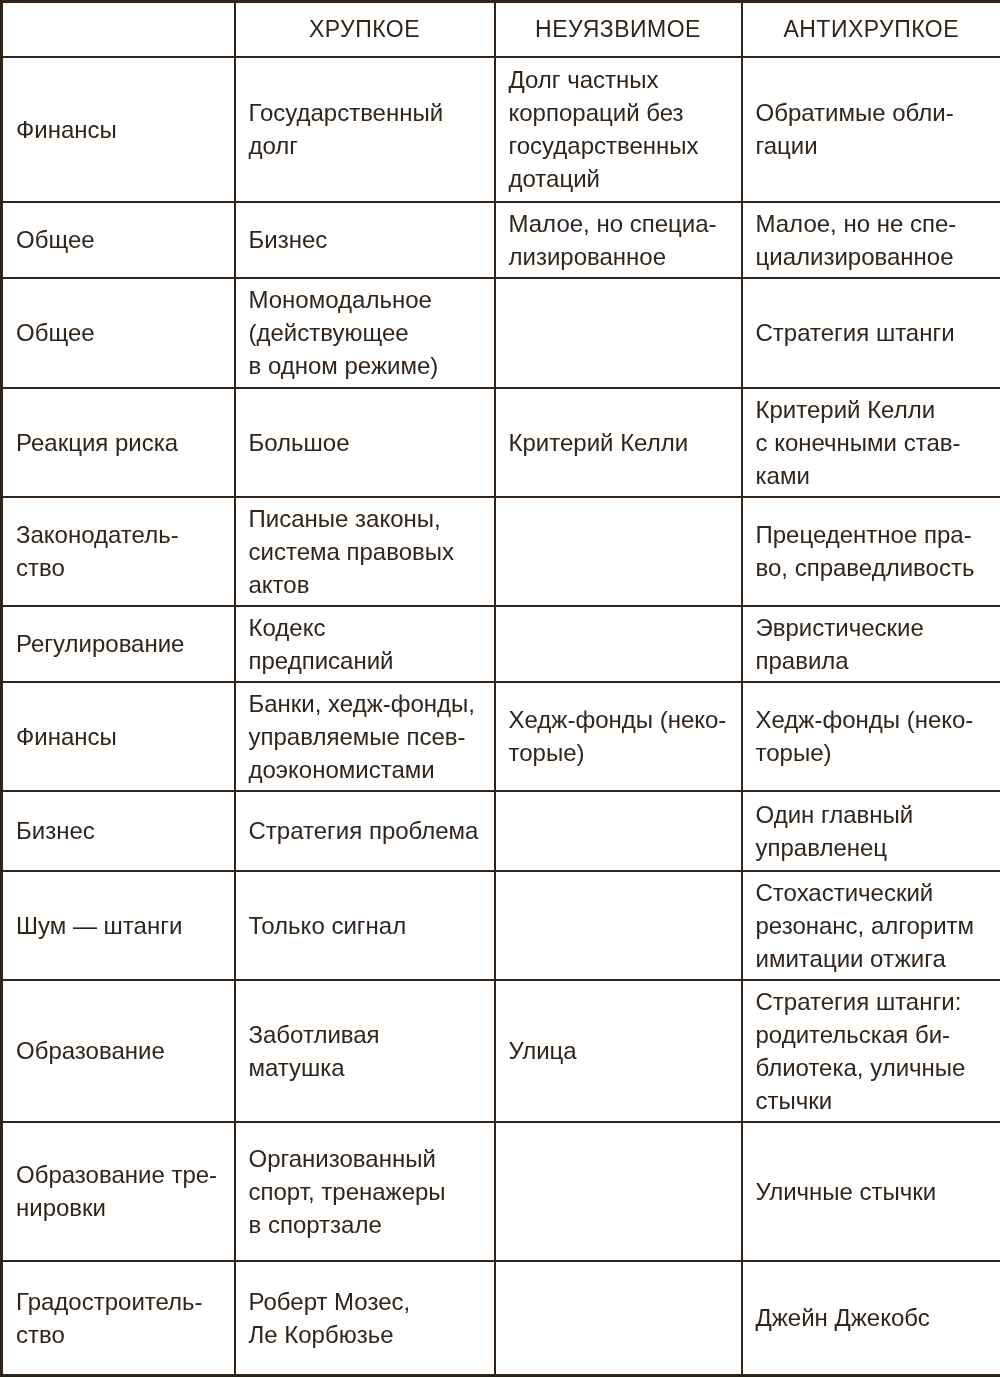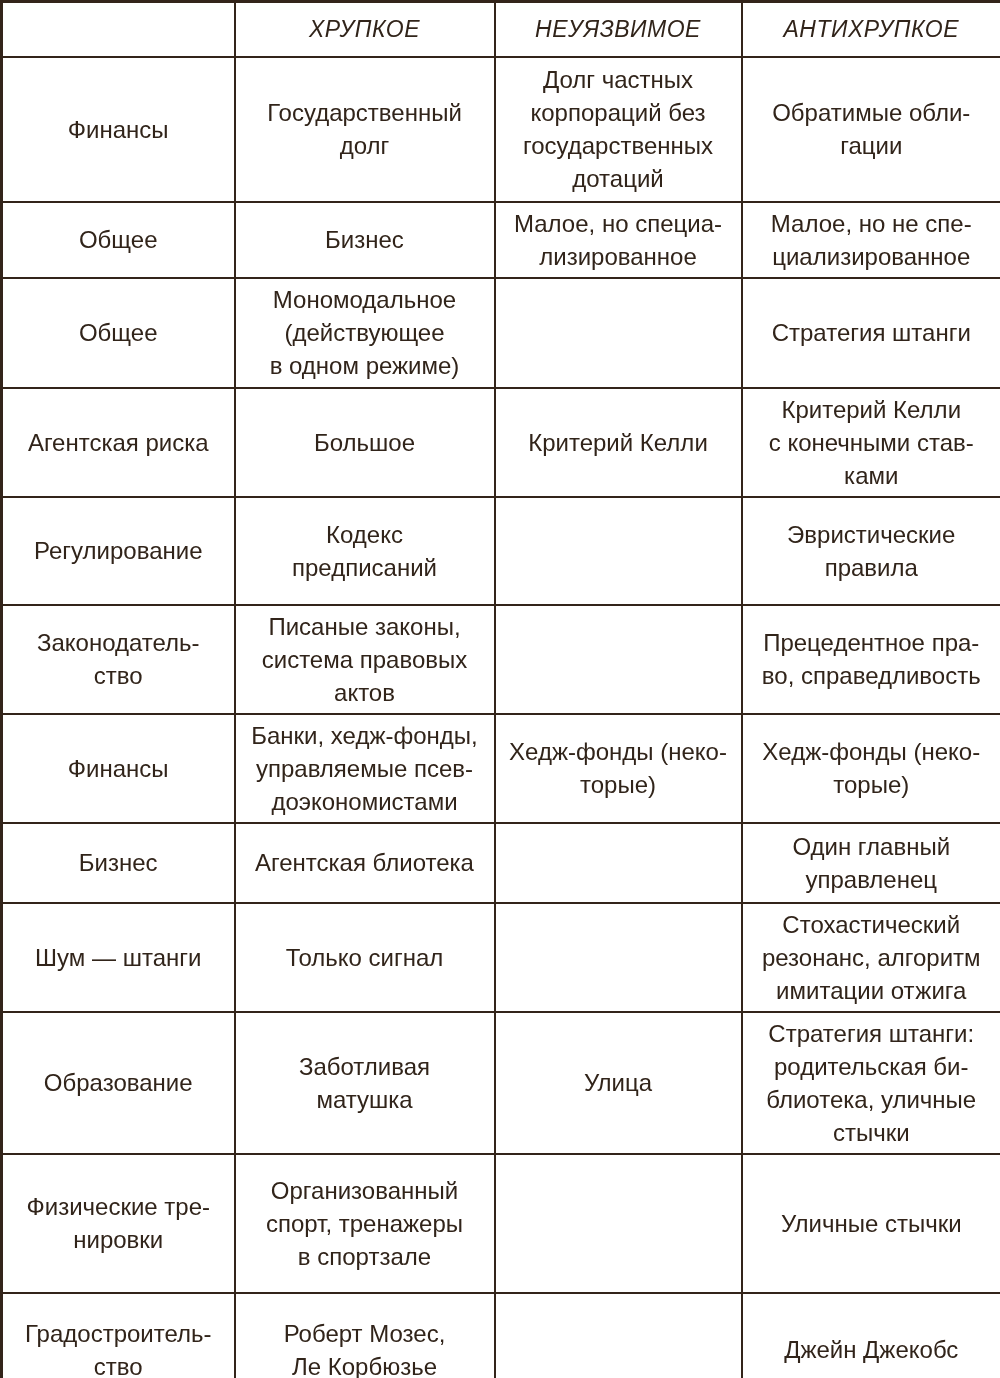--- a/index.html
+++ b/index.html
@@ -25,42 +25,41 @@
   table.comparison th {
     border: 2px solid #33241a;
     vertical-align: middle;
     box-sizing: border-box;
     padding: 4px 13px;
     font-size: 24px;
     line-height: 33px;
     font-weight: normal;
     white-space: pre-line;
     overflow: hidden;
-    text-align: center;
   }
   
   table.comparison {
     border: 3px solid #33241a;
   }
   table.comparison thead th {
     text-align: center;
     font-size: 23px;
     line-height: 26px;
     letter-spacing: 0.5px;
     white-space: nowrap;
   }
   table.comparison td.category {
   }
   
   col.c1 { width: 233px; }
   col.c2 { width: 260px; }
   col.c3 { width: 247px; }
   col.c4 { width: 260px; }
   
-  thead tr          { height: 55px; font-style: italic;  }
+  thead tr          { height: 55px;  }
   tbody tr:nth-child(1)  { height: 145px; }
   tbody tr:nth-child(2)  { height: 72px;  }
   tbody tr:nth-child(3)  { height: 110px; }
   tbody tr:nth-child(4)  { height: 103px; }
   tbody tr:nth-child(5)  { height: 108px; }
   tbody tr:nth-child(6)  { height: 75px;  }
   tbody tr:nth-child(7)  { height: 104px; }
   tbody tr:nth-child(8)  { height: 80px;  }
   tbody tr:nth-child(9)  { height: 103px; }
   tbody tr:nth-child(10) { height: 83px;  }
@@ -109,58 +108,58 @@
       </tr>
       <tr>
         <td class="category">Общее</td>
         <td>Мономодальное
 (действующее
 в одном режиме)</td>
         <td></td>
         <td>Стратегия штанги</td>
       </tr>
       <tr>
-        <td class="category">Агентская риска</td>
+        <td class="category">Реакция риска</td>
         <td>Большое</td>
         <td>Критерий Келли</td>
         <td>Критерий Келли
 с конечными став-
 ками</td>
-      </tr>
-      <tr>
-        <td class="category">Регулирование</td>
-        <td>Кодекс
-предписаний</td>
-        <td></td>
-        <td>Эвристические
-правила</td>
       </tr>
       <tr>
         <td class="category">Законодатель-
 ство</td>
         <td>Писаные законы,
 система правовых
 актов</td>
         <td></td>
         <td>Прецедентное пра-
 во, справедливость</td>
+      </tr>
+      <tr>
+        <td class="category">Регулирование</td>
+        <td>Кодекс
+предписаний</td>
+        <td></td>
+        <td>Эвристические
+правила</td>
       </tr>
       <tr>
         <td class="category">Финансы</td>
         <td>Банки, хедж-фонды,
 управляемые псев-
 доэкономистами</td>
         <td>Хедж-фонды (неко-
 торые)</td>
         <td>Хедж-фонды (неко-
 торые)</td>
       </tr>
       <tr>
         <td class="category">Бизнес</td>
-        <td>Агентская блиотека</td>
+        <td>Стратегия проблема</td>
         <td></td>
         <td>Один главный
 управленец</td>
       </tr>
       <tr>
         <td class="category">Шум — штанги</td>
         <td>Только сигнал</td>
         <td></td>
         <td>Стохастический
 резонанс, алгоритм
@@ -170,21 +169,21 @@
         <td class="category">Образование</td>
         <td>Заботливая
 матушка</td>
         <td>Улица</td>
         <td>Стратегия штанги:
 родительская би-
 блиотека, уличные
 стычки</td>
       </tr>
       <tr>
-        <td class="category">Физические тре-
+        <td class="category">Образование тре-
 нировки</td>
         <td>Организованный
 спорт, тренажеры
 в спортзале</td>
         <td></td>
         <td>Уличные стычки</td>
       </tr>
       <tr>
         <td class="category">Градостроитель-
 ство</td>

